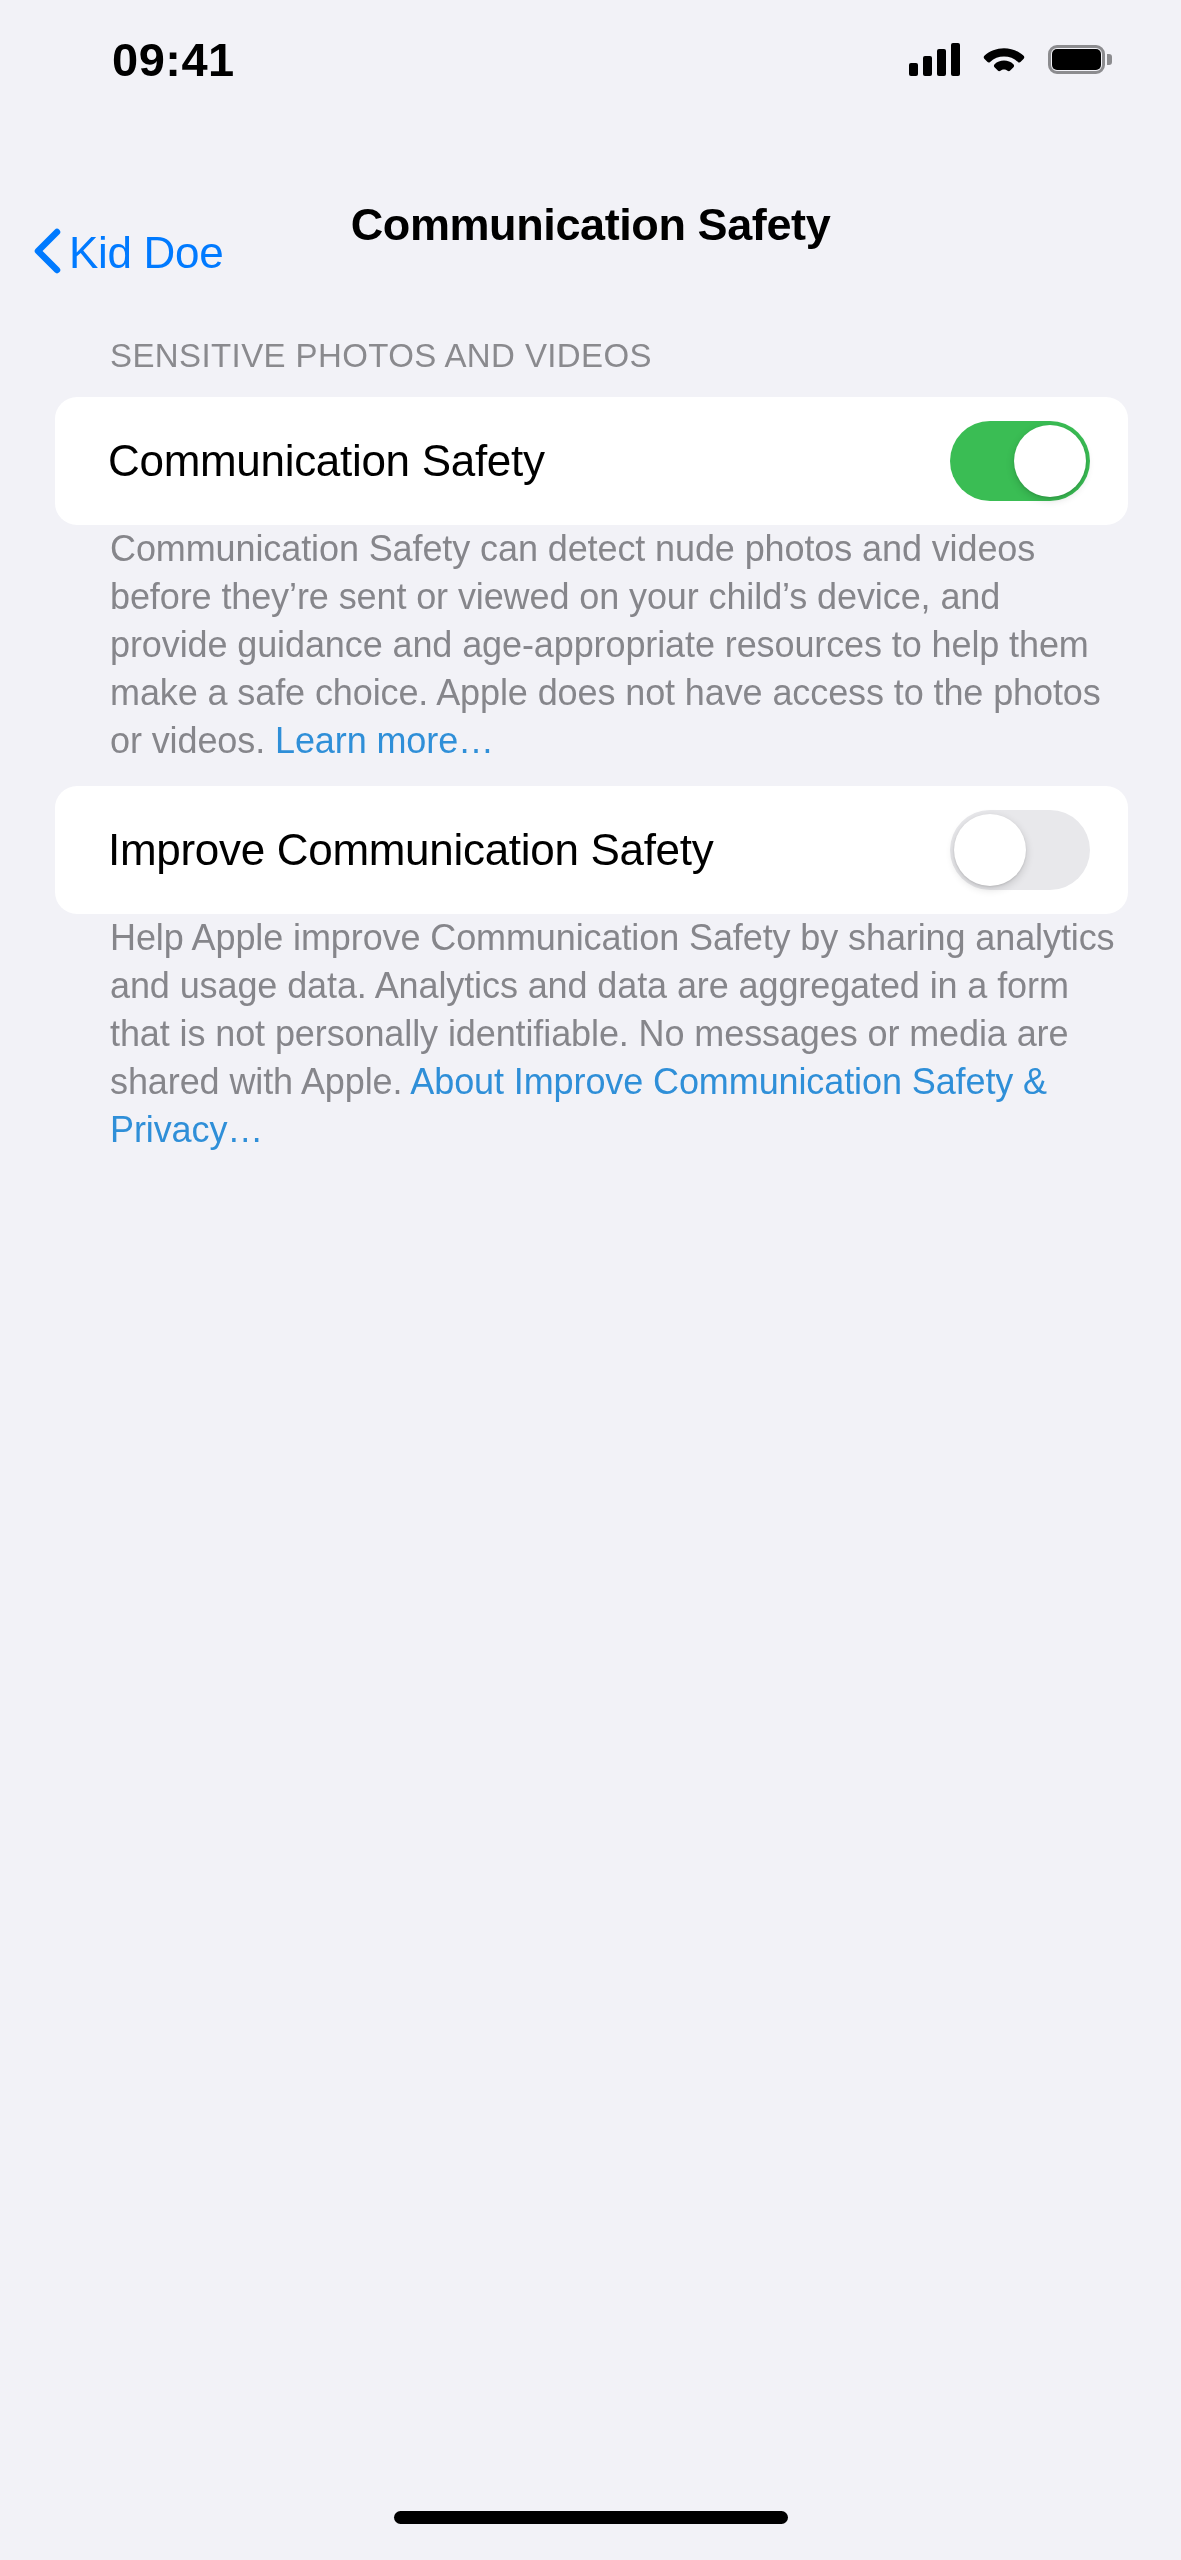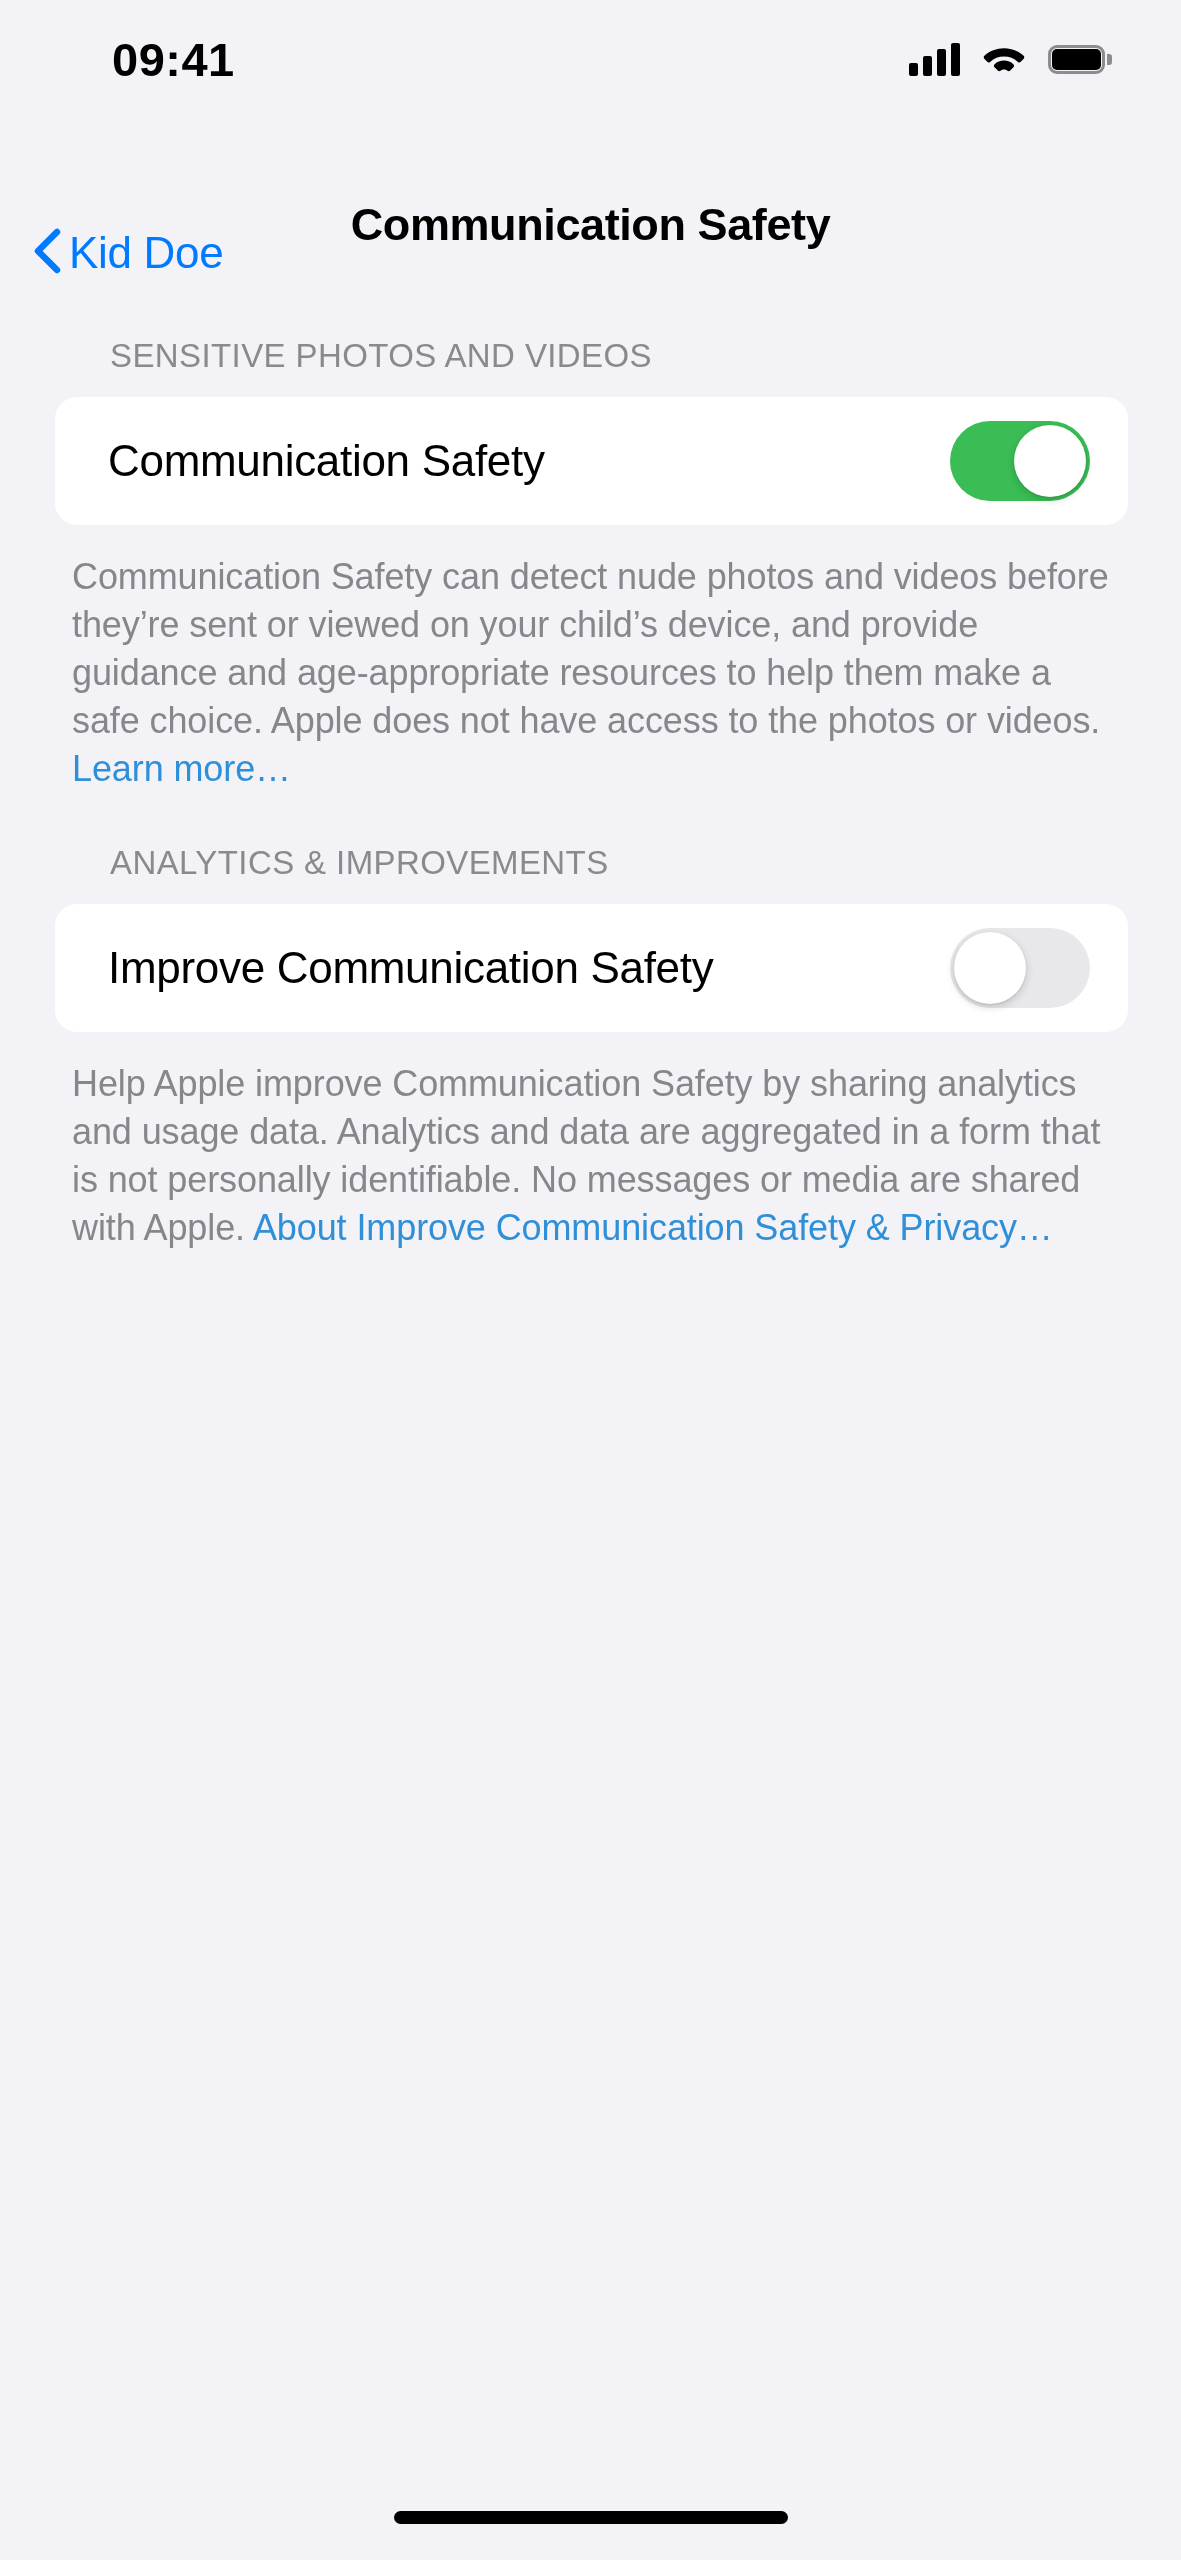--- a/index.html
+++ b/index.html
@@ -92,21 +92,21 @@
   .toggle .knob {
     position:absolute; top:4px; width:72px; height:72px;
     background:#FFFFFF; border-radius:50%;
     box-shadow:0 3px 8px rgba(0,0,0,0.16), 0 1px 2px rgba(0,0,0,0.10);
   }
   .toggle.on  .knob { left:64px; }
   .toggle.off .knob { left:4px; }
 
   .footnote {
     font-size:36px; line-height:1.33; color:#86868B;
-    padding:0 62px 0 72px; margin-top:28px; letter-spacing:-0.1px;
+    padding:0 62px 0 110px; letter-spacing:-0.1px;
   }
   .footnote a { color:#2F8FD8; text-decoration:none; }
 
   
   .home-indicator {
     position:absolute; bottom:36px; left:50%; transform:translateX(-50%);
     width:394px; height:13px; background:#000; border-radius:7px;
   }
 </style>
 </head>
@@ -161,21 +161,20 @@
         </span>
       </div>
     </div>
 
     <div class="footnote">
       <span>Communication Safety can detect nude photos and videos before they’re sent or viewed on your child’s device, and provide guidance and age-appropriate resources to help them make a safe choice. Apple does not have access to the photos or videos. </span><a href="#">Learn more…</a>
     </div>
 
 
 
-    <div class="section-header tight">ANALYTICS &amp; IMPROVEMENTS</div>
 
     <div class="card">
       <div class="row">
         <span class="row-label">Improve Communication Safety</span>
         <span class="toggle off">
           <span class="knob"></span>
         </span>
       </div>
     </div>
 

